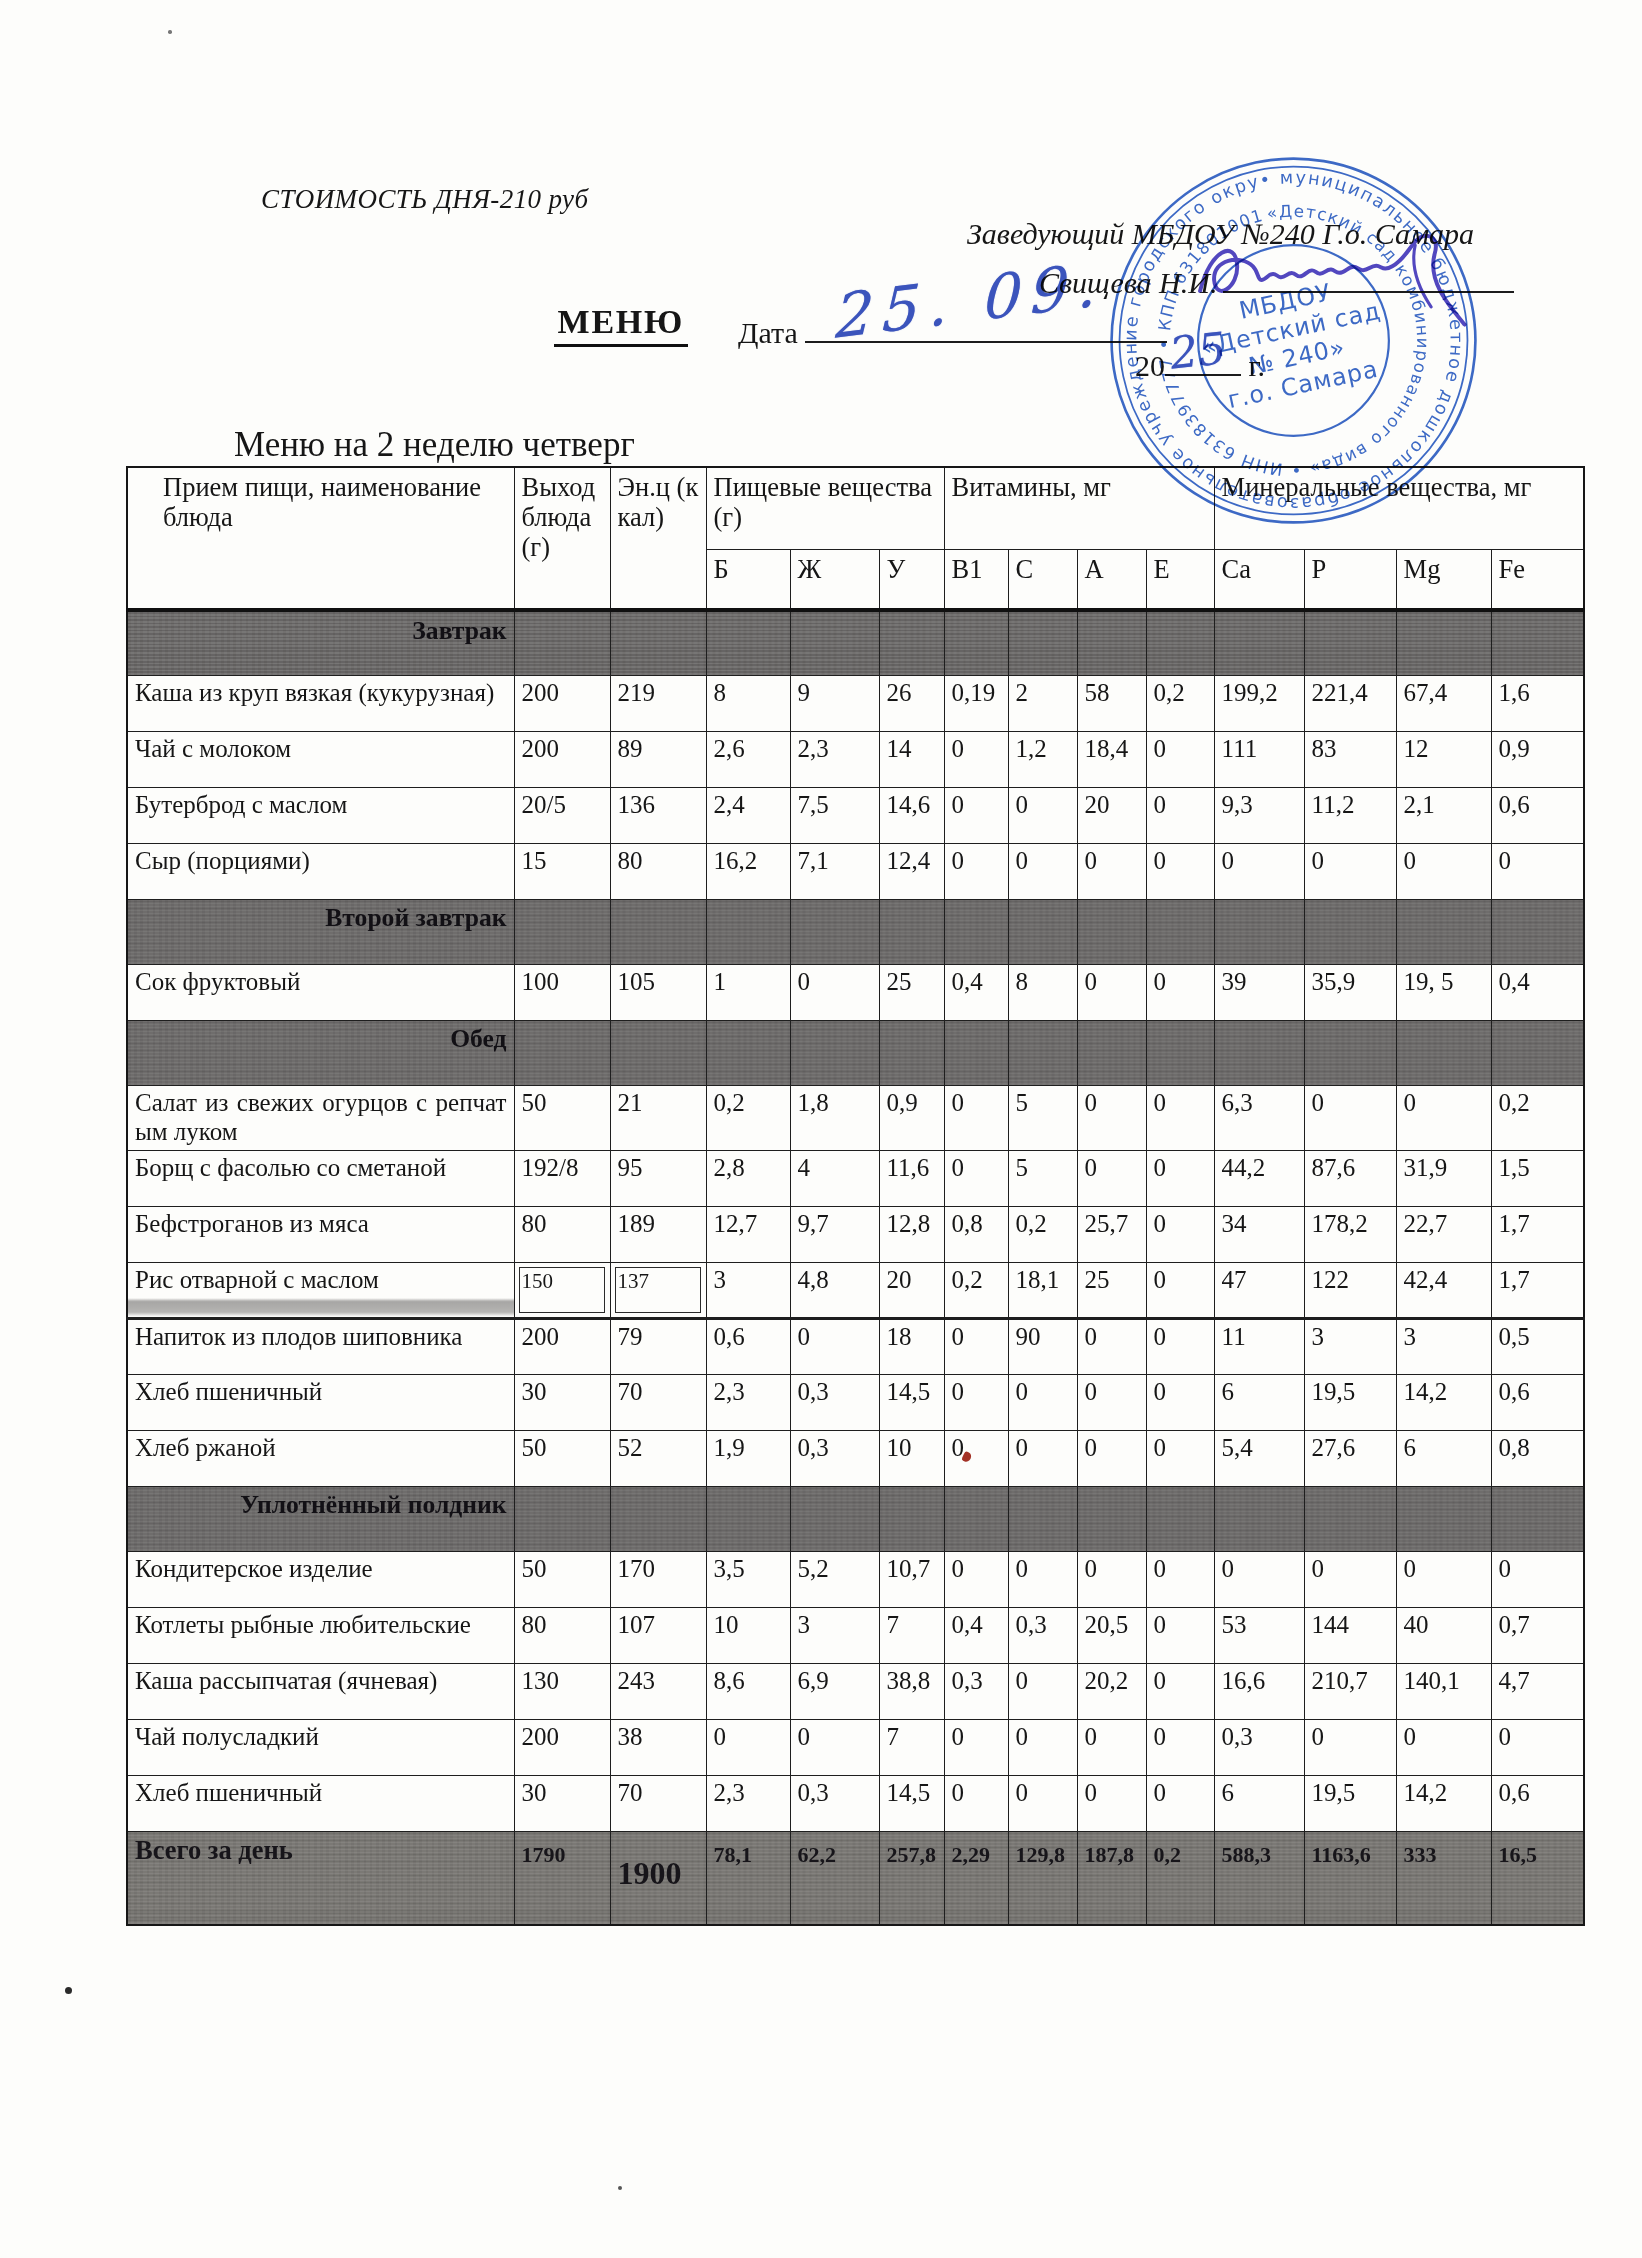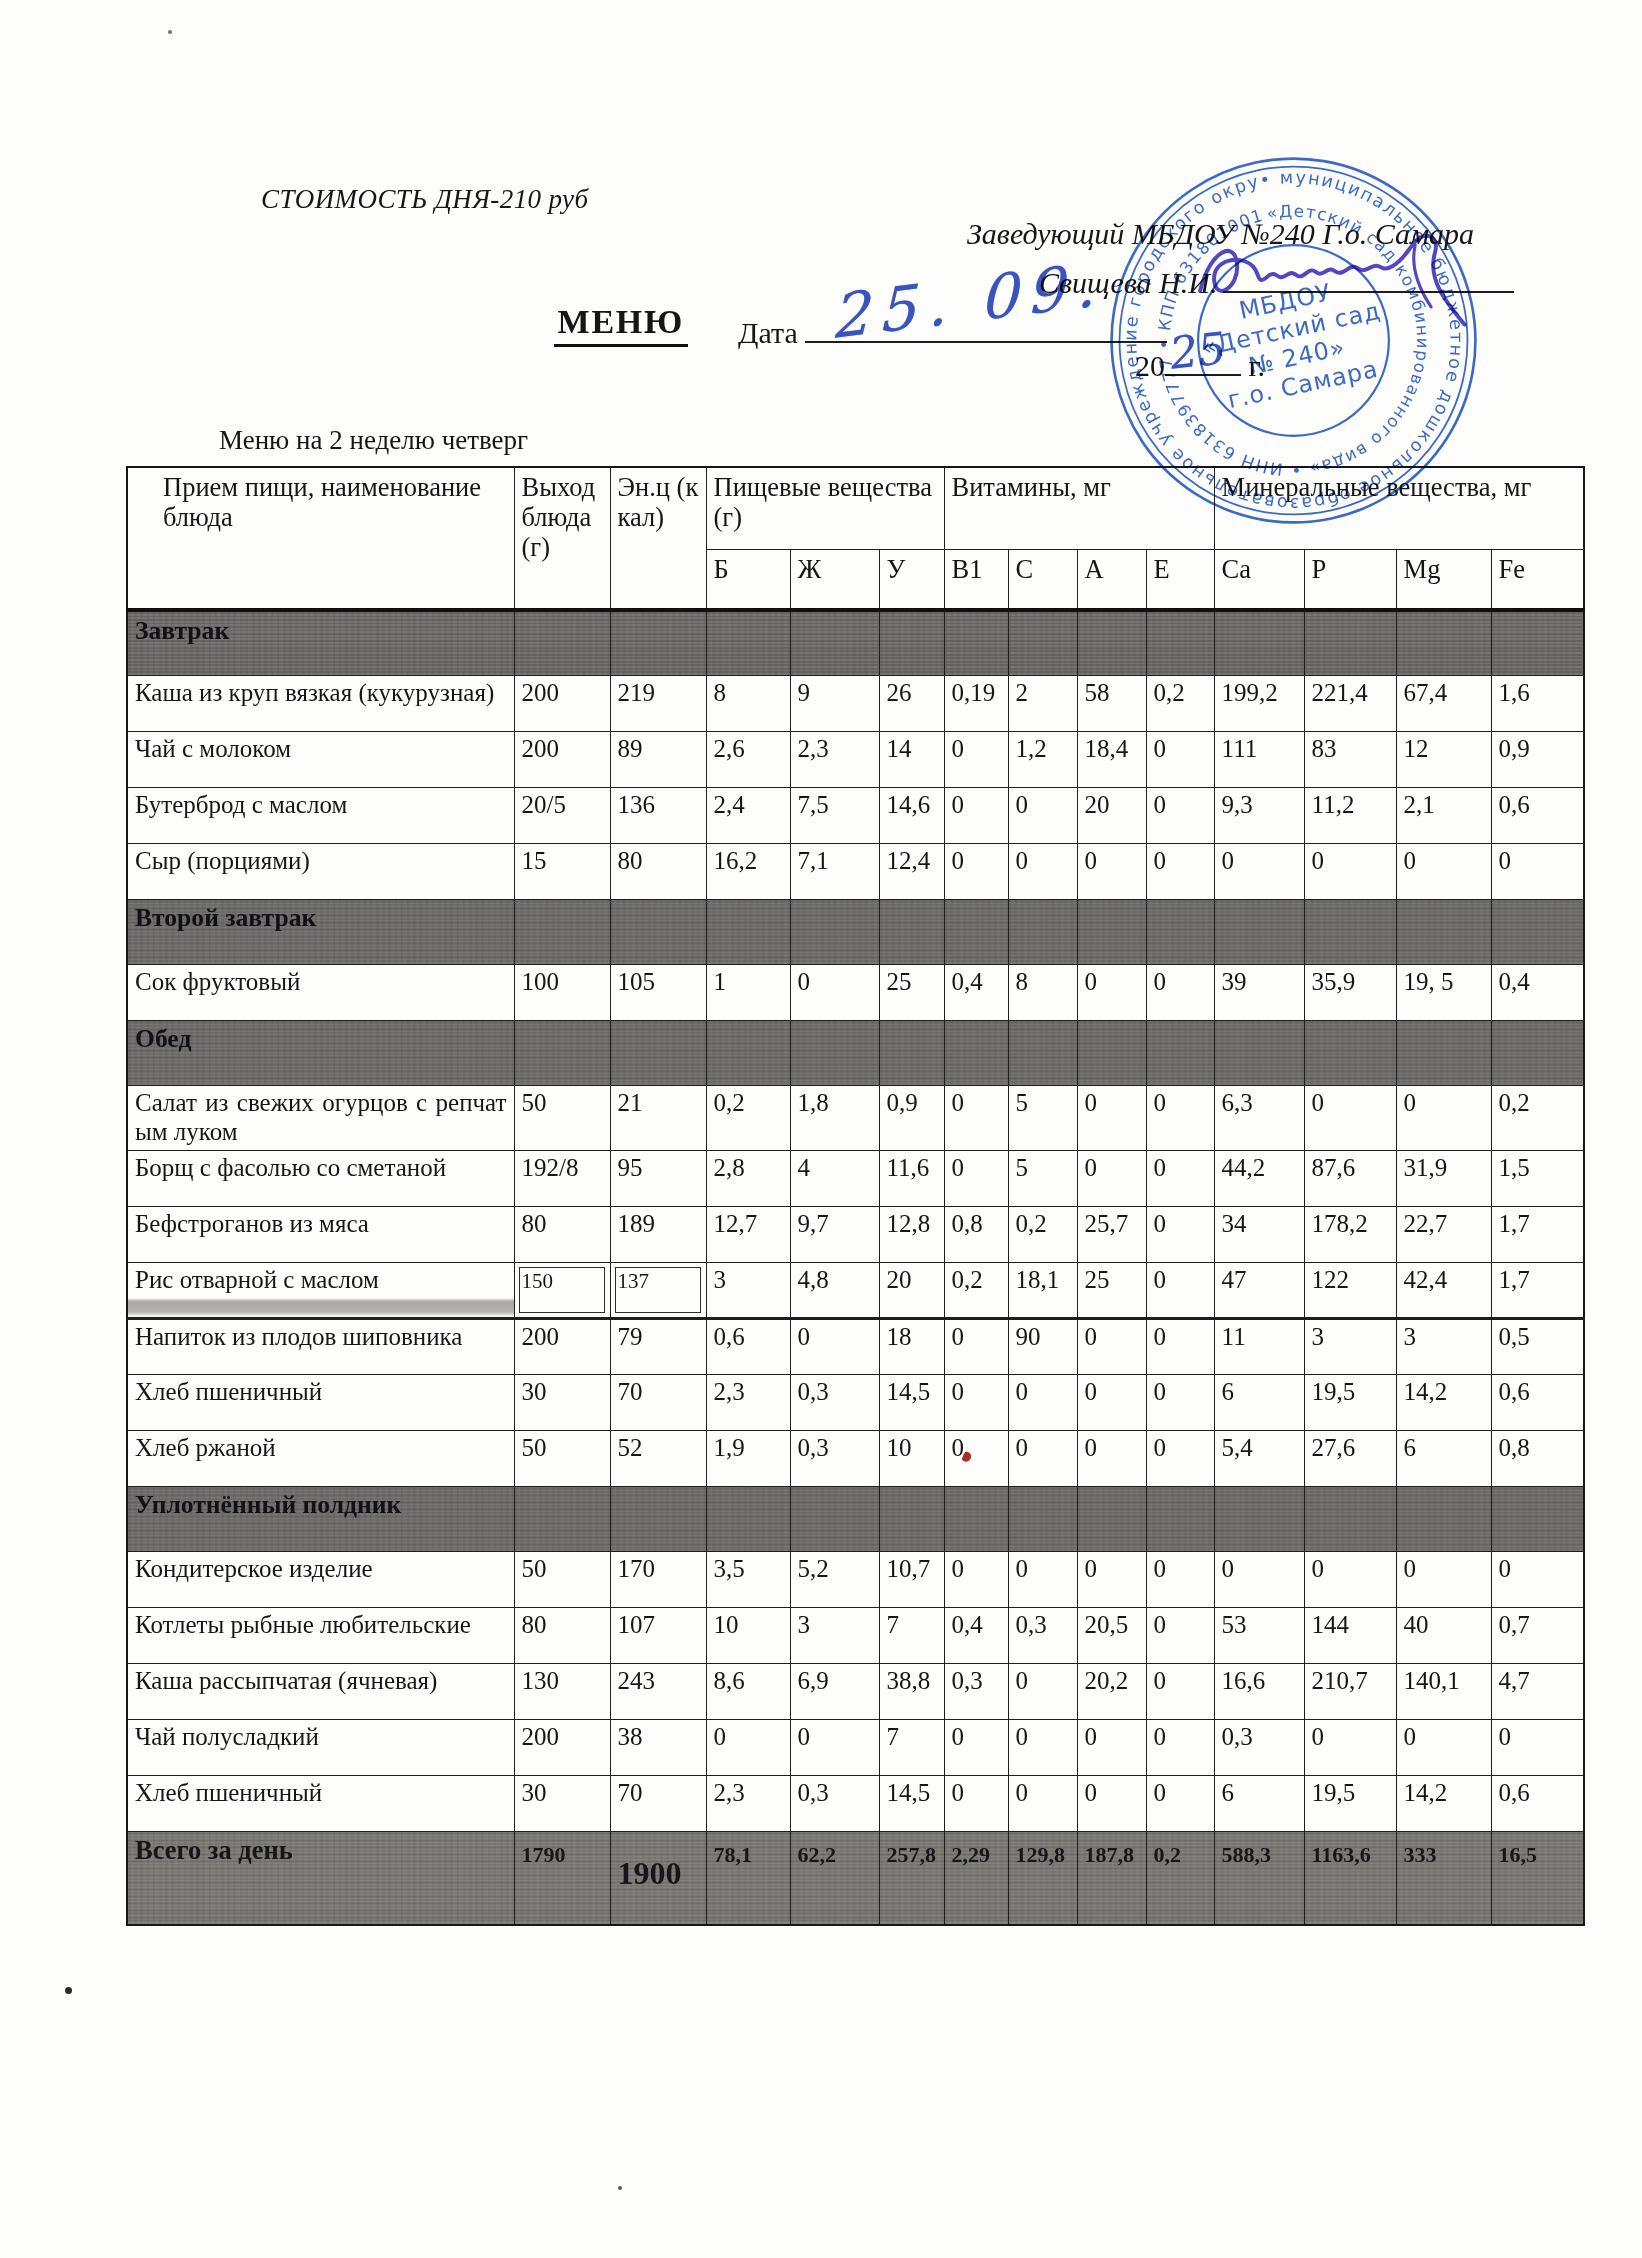--- a/index.html
+++ b/index.html
@@ -22,21 +22,21 @@
   .date-line{display:inline-block; width:362px; height:32px; border-bottom:2.6px solid #1c1c1c; margin-left:7px;}
   .hand{color:#3b54bf; font-style:italic; font-family:"DejaVu Serif","Liberation Serif",serif;
         text-shadow:0 0 0.9px rgba(59,84,191,.6); mix-blend-mode:multiply;}
   .hand-date{left:835px; top:265px; font-size:60px; letter-spacing:8.8px;
              transform:rotate(-7deg) skewX(-10deg);}
   .year-row{left:1135px; top:344px; font-size:30px; white-space:nowrap;}
   .year-line{display:inline-block; width:76px; height:30px; border-bottom:2.6px solid #1c1c1c; position:relative;}
   .hand-year{position:absolute; left:5.3px; top:-19.4px; font-size:44px; transform:rotate(-6deg);}
   .category-row{left:219px; top:383px; font-size:27px;}
   .category-row b{font-weight:700;}
-  .week-line{left:219px; top:425px; font-size:27px;}
+  .week-line{left:234px; top:425px; font-size:35px;}
   
   table.menu{
     position:absolute; left:126px; top:466px; width:1457px;
     border-collapse:collapse; table-layout:fixed;
   }
   table.menu th, table.menu td{
     border:1.8px solid #1e1e1e; vertical-align:top;
     padding:3.5px 7px; font-size:25px; line-height:1.14; font-weight:400;
     word-break:break-all; overflow:hidden;
   }
@@ -48,21 +48,21 @@
   thead{border-bottom:4.4px solid #101010;}
   tr.data{height:56px;}
   td.dish{word-break:normal; text-align:justify; padding-right:8.8px;}
   tr.band{height:65px;}
   tr.band td{
     background-color:#6f6d6c;
     background-image:repeating-linear-gradient(0deg, rgba(255,255,255,.06) 0 1.8px, rgba(0,0,0,.08) 1.8px 3.5px),
                      repeating-linear-gradient(90deg, rgba(0,0,0,.05) 0 2.6px, transparent 2.6px 6.2px);
     border-left:1.8px dotted #33312f; color:#121015; font-weight:700; font-size:25.6px; word-break:normal;
   }
-  tr.band td:first-child{border-left:1.8px solid #1e1e1e;}
+  tr.band td:first-child{border-left:1.8px solid #1e1e1e;text-align:right;}
   tr.total{height:94px;}
   tr.total td{
     background-color:#7b7975;
     background-image:repeating-linear-gradient(0deg, rgba(255,255,255,.07) 0 1.8px, rgba(0,0,0,.08) 1.8px 3.5px),
                      repeating-linear-gradient(90deg, rgba(0,0,0,.05) 0 2.6px, transparent 2.6px 6.2px);
     border-left:1.8px dotted #33312f; color:#17151a;
   }
   tr.total td:first-child{border-left:1.8px solid #1e1e1e; font-weight:700; font-size:26.5px; word-break:normal;}
   tr.total td.val{font-weight:600; font-size:22px; padding-top:10.6px; font-family:"Liberation Serif",serif;}
   tr.total td.big{font-size:32px; padding-top:23px; font-weight:600;}

